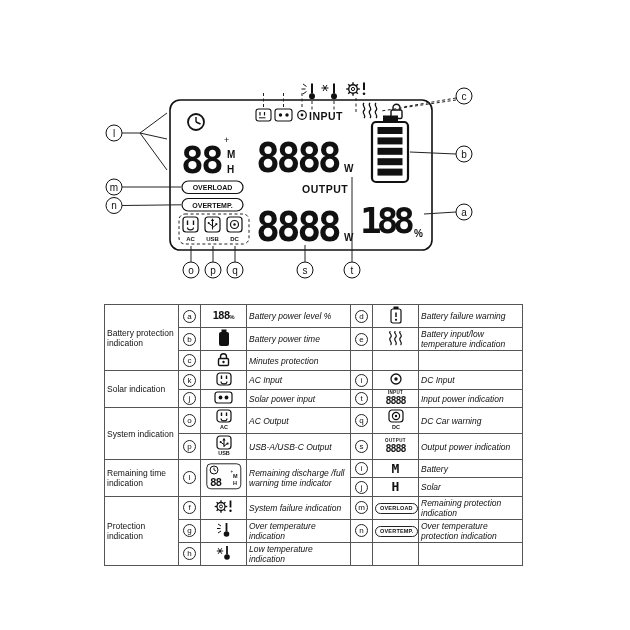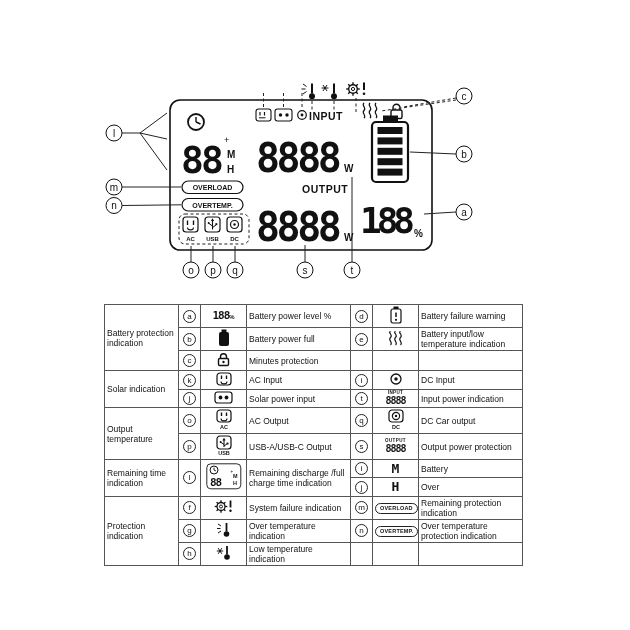--- a/index.html
+++ b/index.html
@@ -12,21 +12,21 @@
   .dsh{stroke:#222;stroke-width:1;fill:none;stroke-dasharray:3,2.5;}
   .sh{stroke:#111;fill:none;}
   .flb{fill:#111;stroke:none;}
   .bold{font-weight:bold;}
   
   table.spec{border-collapse:collapse;table-layout:fixed;width:418px;margin:8px 0 0 104px;}
   table.spec td{border:1px solid #555;font-size:8.5px;line-height:1.18;padding:1px 2px;vertical-align:middle;overflow:hidden;}
   td.cat{padding-left:5px;}
   td.lt{text-align:center;padding:0;}
   td.ic{text-align:center;padding:1px 1px;}
-  td.ds{padding:1px 3px;}
+  td.ds{padding:1px 3px;font-style:italic;}
   .circle{display:inline-block;width:11px;height:11px;border:1px solid #222;border-radius:50%;font-size:8px;line-height:11px;text-align:center;}
   .pill{display:inline-block;border:1px solid #222;border-radius:6px;font-size:5.5px;font-weight:bold;padding:1px 4px;letter-spacing:.2px;white-space:nowrap;}
   .segtxt{font-family:"DejaVu Sans Mono",monospace;font-weight:bold;font-size:11px;letter-spacing:-1px;}
   .segsm{font-family:"DejaVu Sans Mono",monospace;font-weight:bold;font-size:10px;letter-spacing:-1px;display:block;line-height:1;}
   .tinylbl{display:block;font-size:4.5px;font-weight:bold;letter-spacing:.4px;line-height:1.1;}
   .pctsm{font-size:6px;font-weight:bold;}
   .mh{font-family:"DejaVu Sans Mono",monospace;font-weight:bold;font-size:13px;}
 </style>
 </head>
 <body>
@@ -267,21 +267,21 @@
     <td class="ds">Battery failure warning</td>
   </tr>
   <tr>
     <td class="lt"><span class="circle">b</span></td>
     <td class="ic">
       <svg width="12" height="18" viewBox="0 0 12 18">
               <rect x="3.5" y="0.5" width="5" height="2.5" class="flb"></rect>
               <rect x="1" y="3" width="10" height="14" rx="2" class="flb"></rect>
             </svg>
     </td>
-    <td class="ds">Battery power full</td>
+    <td class="ds">Battery power time</td>
     <td class="lt"><span class="circle">e</span></td>
     <td class="ic">
       <svg width="17" height="15" viewBox="0 0 17 15">
               <path d="M3.5,14 c3,-2.5 -3,-5 0,-7.5 c3,-2.5 -3,-5 0,-6" class="sh" stroke-width="1.2"></path>
               <path d="M8.5,14 c3,-2.5 -3,-5 0,-7.5 c3,-2.5 -3,-5 0,-6" class="sh" stroke-width="1.2"></path>
               <path d="M13.5,14 c3,-2.5 -3,-5 0,-7.5 c3,-2.5 -3,-5 0,-6" class="sh" stroke-width="1.2"></path>
             </svg>
     </td>
     <td class="ds">Battery input/low temperature indication</td>
   </tr>
@@ -333,42 +333,42 @@
     <td class="ds">Solar power input</td>
     <td class="lt"><span class="circle">t</span></td>
     <td class="ic">
             <span class="tinylbl">INPUT</span>
             <span class="segsm">8888</span>
           </td>
     <td class="ds">Input power indication</td>
   </tr>
 
   <tr>
-    <td class="cat" rowspan="2">Output temperature</td>
+    <td class="cat" rowspan="2">System indication</td>
     <td class="lt"><span class="circle">o</span></td>
     <td class="ic">
       <svg width="16" height="21" viewBox="0 0 16 21">
               <rect x="1" y="1" width="14" height="12" rx="3" class="sh" stroke-width="1.2"></rect>
               <line x1="5.5" y1="3.5" x2="5.5" y2="7" class="sh" stroke-width="1.4"></line>
               <line x1="10.5" y1="3.5" x2="10.5" y2="7" class="sh" stroke-width="1.4"></line>
               <path d="M5,9.5 a3,2.4 0 0 0 6,0" class="sh" stroke-width="1.1"></path>
               <text x="8" y="20" font-size="5.5" text-anchor="middle" font-weight="bold">AC</text>
             </svg>
     </td>
     <td class="ds">AC Output</td>
     <td class="lt"><span class="circle">q</span></td>
     <td class="ic">
       <svg width="16" height="21" viewBox="0 0 16 21">
               <rect x="1" y="1" width="14" height="12" rx="3" class="sh" stroke-width="1.2"></rect>
               <circle cx="8" cy="7" r="3.6" class="sh" stroke-width="1.2"></circle>
               <circle cx="8" cy="7" r="1.2" class="flb"></circle>
               <text x="8" y="20" font-size="5.5" text-anchor="middle" font-weight="bold">DC</text>
             </svg>
     </td>
-    <td class="ds">DC Car output</td>
+    <td class="ds">DC Car warning</td>
   </tr>
   <tr>
     <td class="lt"><span class="circle">p</span></td>
     <td class="ic">
       <svg width="16" height="21" viewBox="0 0 16 21">
               <rect x="1" y="1" width="14" height="13" rx="3" class="sh" stroke-width="1.2"></rect>
               <line x1="8" y1="4" x2="8" y2="12" class="sh" stroke-width="1.1"></line>
               <path d="M8,2.8 l-1.6,2.6 h3.2 z" class="flb"></path>
               <line x1="8" y1="9.5" x2="4.8" y2="7.3" class="sh" stroke-width="1"></line>
               <circle cx="4.6" cy="6.9" r="1" class="flb"></circle>
@@ -376,47 +376,47 @@
               <rect x="10.6" y="7.6" width="1.9" height="1.9" class="flb"></rect>
               <text x="8" y="20" font-size="5.5" text-anchor="middle" font-weight="bold">USB</text>
             </svg>
     </td>
     <td class="ds">USB-A/USB-C Output</td>
     <td class="lt"><span class="circle">s</span></td>
     <td class="ic">
             <span class="tinylbl">OUTPUT</span>
             <span class="segsm">8888</span>
           </td>
-    <td class="ds">Output power protection</td>
+    <td class="ds">Output power indication</td>
   </tr>
 
   <tr>
     <td class="cat" rowspan="2">Remaining time indication</td>
     <td class="lt" rowspan="2"><span class="circle">l</span></td>
     <td class="ic" rowspan="2">
       <svg width="36" height="27" viewBox="0 0 36 27">
               <rect x="0.8" y="0.8" width="34" height="25" rx="4" class="sh" stroke-width="0.9"></rect>
               <circle cx="8" cy="7" r="4" class="sh" stroke-width="1"></circle>
               <line x1="8" y1="7" x2="8" y2="4.6" class="sh" stroke-width="0.9"></line>
               <line x1="8" y1="7" x2="10" y2="8" class="sh" stroke-width="0.9"></line>
               <text x="4" y="22.5" font-size="11" class="seg" letter-spacing="-1">88</text>
               <text x="24.5" y="9.5" font-size="4.5">+</text>
               <text x="27" y="15" font-size="5.5" font-weight="bold">M</text>
               <text x="27" y="22" font-size="5.5" font-weight="bold">H</text>
             </svg>
     </td>
-    <td class="ds" rowspan="2">Remaining discharge /full charge time indication</td>
+    <td class="ds" rowspan="2">Remaining discharge /full warning time indicator</td>
     <td class="lt"><span class="circle">i</span></td>
     <td class="ic"><span class="mh">M</span></td>
     <td class="ds">Battery</td>
   </tr>
   <tr>
     <td class="lt"><span class="circle">j</span></td>
     <td class="ic"><span class="mh">H</span></td>
-    <td class="ds">Over</td>
+    <td class="ds">Solar</td>
   </tr>
 
   <tr>
     <td class="cat" rowspan="3">Protection indication</td>
     <td class="lt"><span class="circle">f</span></td>
     <td class="ic">
       <svg width="19" height="15" viewBox="0 0 19 15">
               <circle cx="7" cy="7.5" r="4" class="sh" stroke-width="1.3"></circle>
               <circle cx="7" cy="7.5" r="1.5" class="sh" stroke-width="1"></circle>
               <line x1="11" y1="7.5" x2="13.3" y2="7.5" class="sh" stroke-width="1.3"></line>

